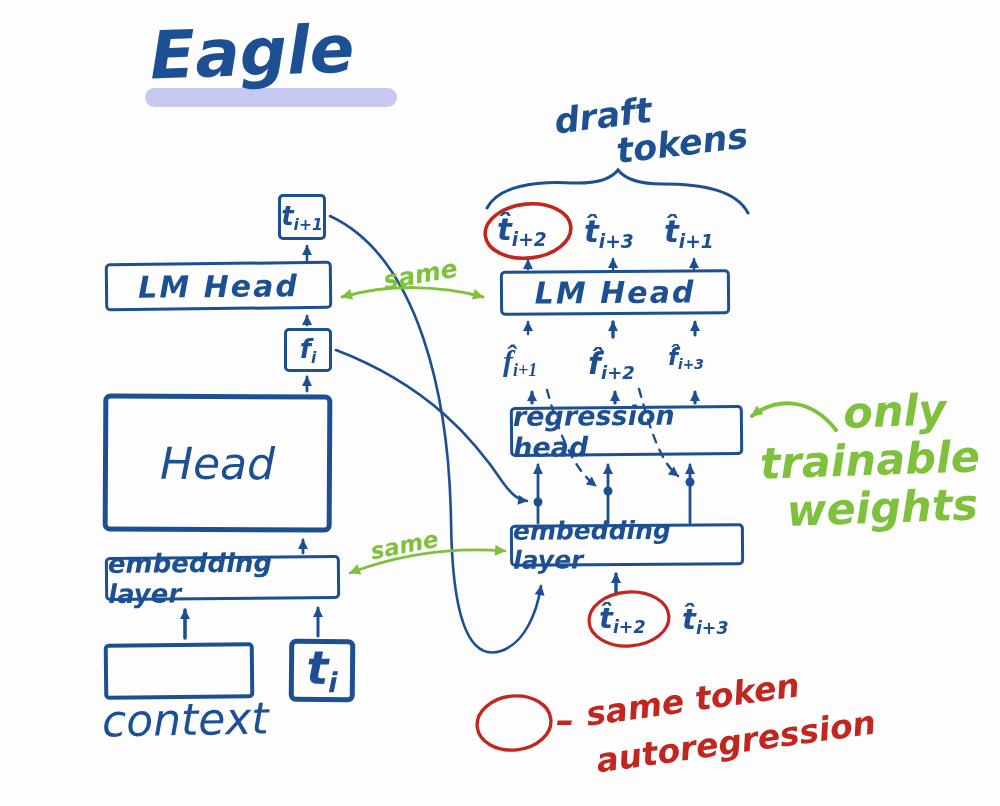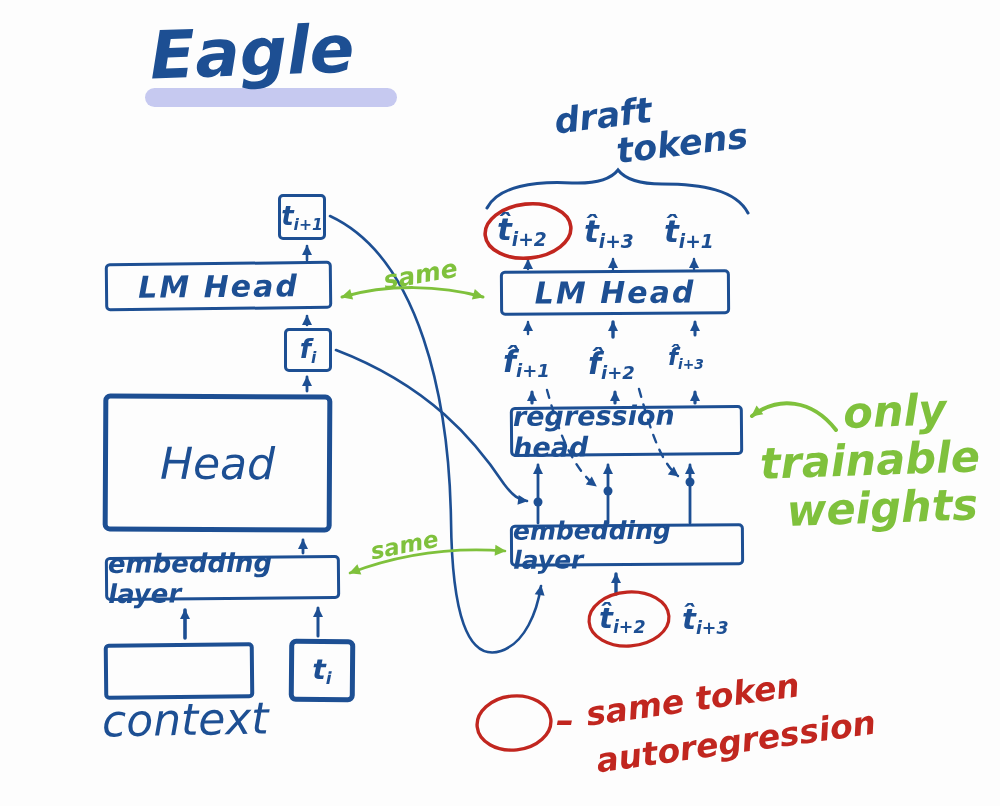--- a/index.html
+++ b/index.html
@@ -106,37 +106,37 @@
   </div>
 
   <div class="box" style="left:105px;top:556px;width:235px;height:44px;transform:rotate(-0.5deg);">
     <span style="font-size:26px;font-weight:600;">embedding layer</span>
   </div>
 
   <div class="box" style="left:104px;top:643px;width:150px;height:56px;border-width:4px;transform:rotate(-0.6deg);"></div>
   <div class="abs hw" style="left:102px;top:694px;font-size:44px;transform:rotate(-1deg);">context</div>
 
   <div class="box thick" style="left:289px;top:639px;width:66px;height:63px;transform:rotate(0.5deg);">
-    <span class="token" style="position:static;font-size:28px;"><span>t</span><span class="sub">i</span></span>
+    <span class="token" style="position:static;font-size:46px;"><span>t</span><span class="sub">i</span></span>
   </div>
 
   <div class="abs hw" style="left:556px;top:92px;font-size:35px;font-weight:600;transform:rotate(-7deg);line-height:1.05;">
     <div>draft</div>
     <div style="margin-left:58px;">tokens</div>
   </div>
 
   <div class="token" style="left:497px;top:211px;font-size:31px;"><span>t̂</span><span class="sub">i+2</span></div>
   <div class="token" style="left:584px;top:213px;font-size:31px;"><span>t̂</span><span class="sub">i+3</span></div>
   <div class="token" style="left:664px;top:213px;font-size:31px;"><span>t̂</span><span class="sub">i+1</span></div>
 
   <div class="box" style="left:500px;top:270px;width:230px;height:45px;transform:rotate(-0.4deg);">
     <span style="font-size:30px;font-weight:600;letter-spacing:2px;">LM Head</span>
   </div>
 
-  <div class="token" style="left:503px;top:344px;font-size:30px;"><span>f̂</span><span class="sub">i+1</span></div>
+  <div class="token" style="left:503px;top:344px;font-size:30px;font-family:Liberation Serif, serif;"><span>f̂</span><span class="sub">i+1</span></div>
   <div class="token" style="left:588px;top:346px;font-size:30px;"><span>f̂</span><span class="sub">i+2</span></div>
   <div class="token" style="left:668px;top:344px;font-size:23px;"><span>f̂</span><span class="sub">i+3</span></div>
 
   <div class="box" style="left:510px;top:406px;width:233px;height:50px;transform:rotate(-0.5deg);">
     <span style="font-size:27px;font-weight:600;">regression head</span>
   </div>
 
   <div class="box" style="left:510px;top:524px;width:234px;height:42px;transform:rotate(-0.4deg);">
     <span style="font-size:25px;font-weight:600;">embedding layer</span>
   </div>

